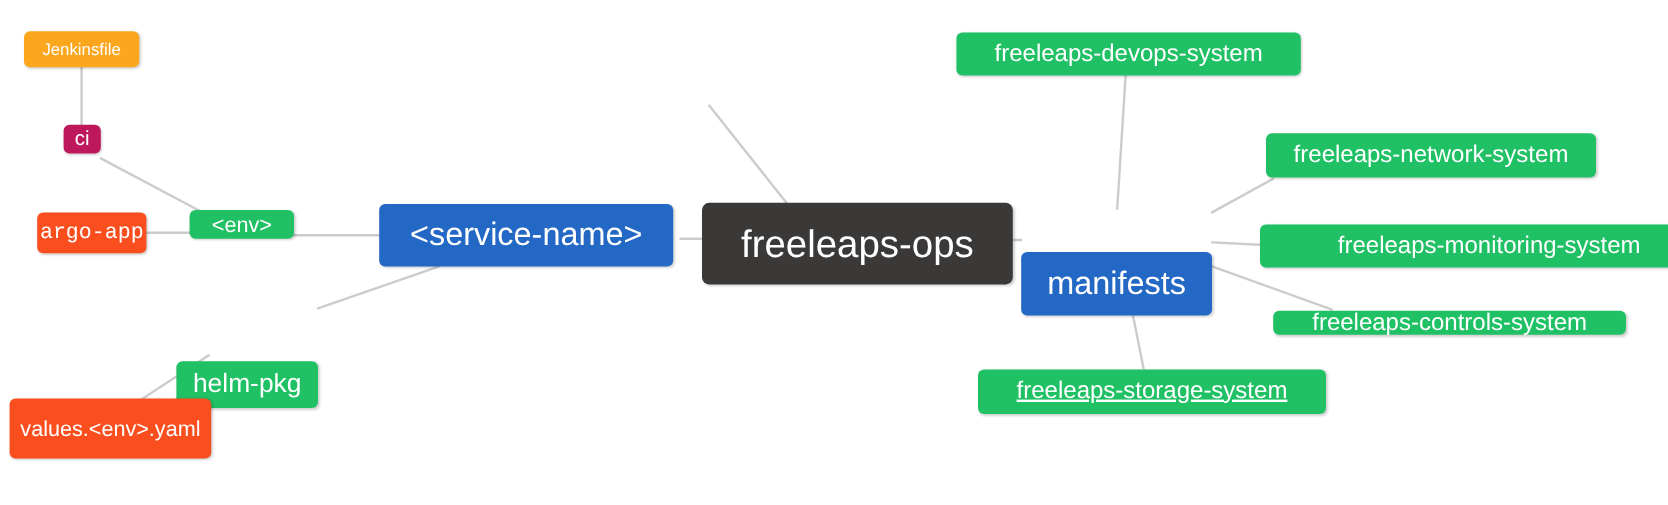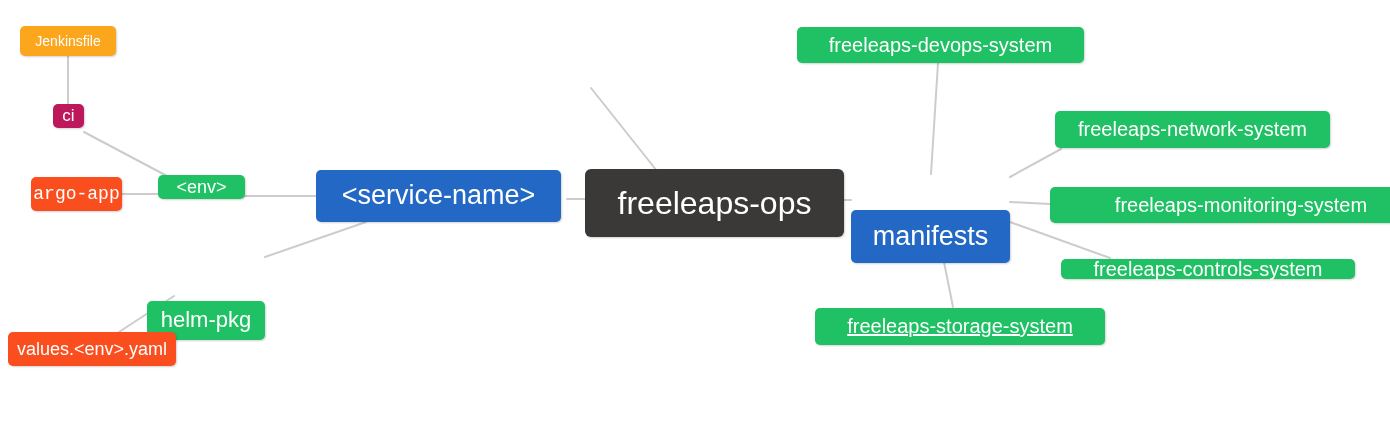--- a/index.html
+++ b/index.html
@@ -82,21 +82,21 @@
       </div>
       <div class="node secondary" style="left: 147px; top: 257px; width: 118px; height: 39px; font-size: 22px; background: rgb(32, 193, 100); color: rgb(255, 255, 255); margin-top: 44px;">
         <span>helm-pkg</span>
       </div>
       <div class="node tertiary" style="left: 53px; top: 104px; width: 31px; height: 24px; font-size: 17px; background: #be185d; color: rgb(255, 255, 255);">
         <span>ci</span>
       </div>
       <div class="node tertiary" style="left: 31px; top: 177px; width: 91px; height: 34px; font-size: 18px; background: rgb(251, 78, 30); color: rgb(255, 255, 255); font-family: Liberation Mono, monospace;">
         <span>argo-app</span>
       </div>
-      <div class="node tertiary" style="left: 8px; top: 332px; width: 168px; height: 34px; font-size: 18px; background: rgb(251, 78, 30); color: rgb(255, 255, 255);">
+      <div class="node tertiary" style="left: 8px; top: 332px; width: 168px; height: 50px; font-size: 18px; background: rgb(251, 78, 30); color: rgb(255, 255, 255);">
         <span>values.&lt;env&gt;.yaml</span>
       </div>
       <div class="node secondary" style="left: 797px; top: 27px; width: 287px; height: 36px; font-size: 20px; background: rgb(32, 193, 100); color: rgb(255, 255, 255);">
         <span>freeleaps-devops-system</span>
       </div>
       <div class="node quaternary" style="left: 20px; top: 26px; width: 96px; height: 30px; font-size: 14px; background: rgb(251, 166, 28); color: rgb(255, 255, 255);">
         <span>Jenkinsfile</span>
       </div>
       <div class="node secondary" style="left: 1055px; top: 111px; width: 275px; height: 37px; font-size: 20px; background: rgb(32, 193, 100); color: rgb(255, 255, 255);">
         <span>freeleaps-network-system</span>

